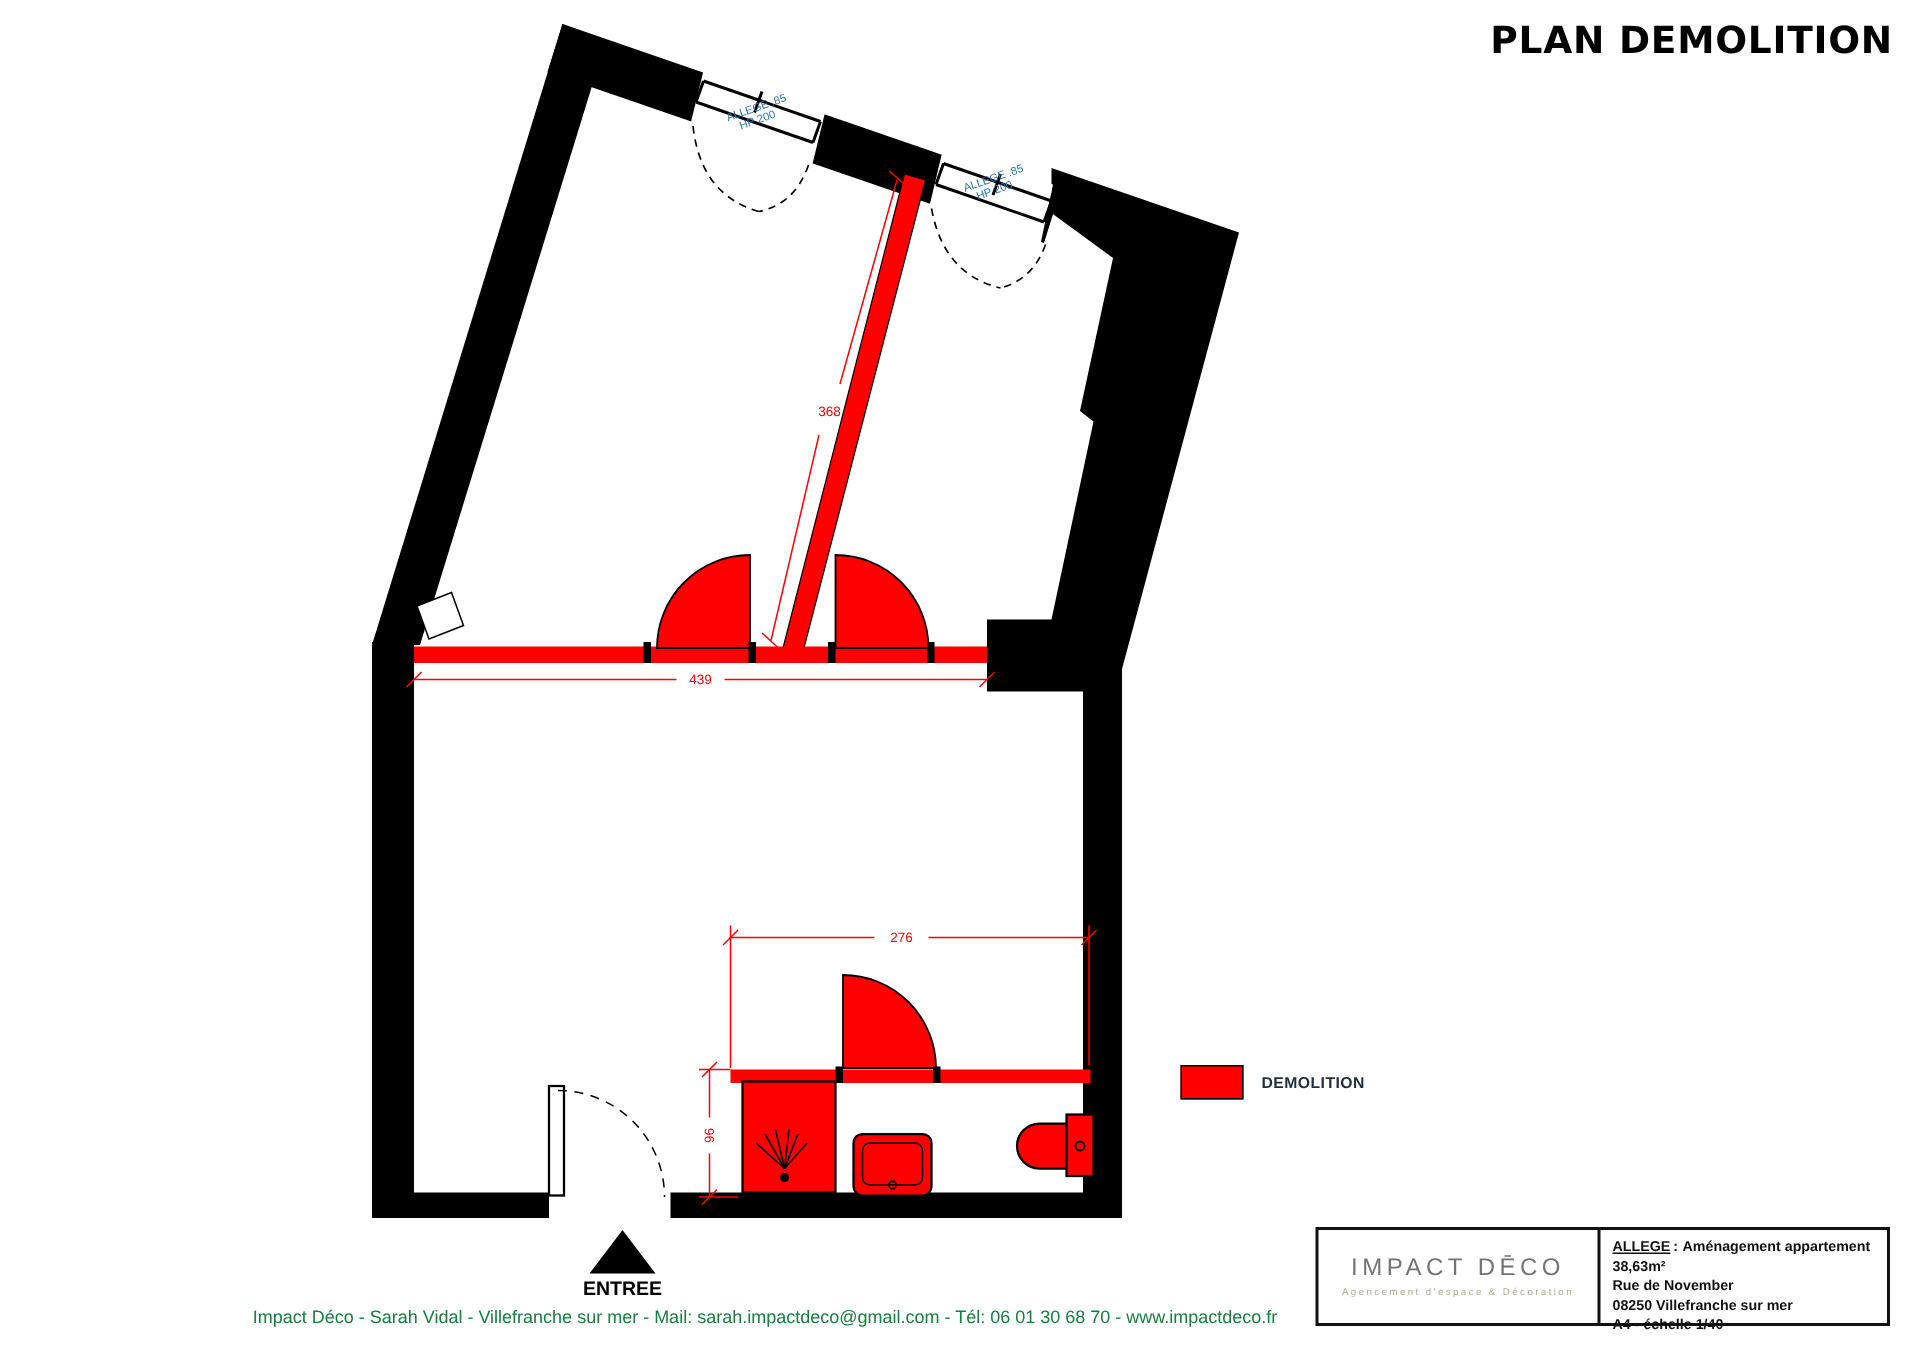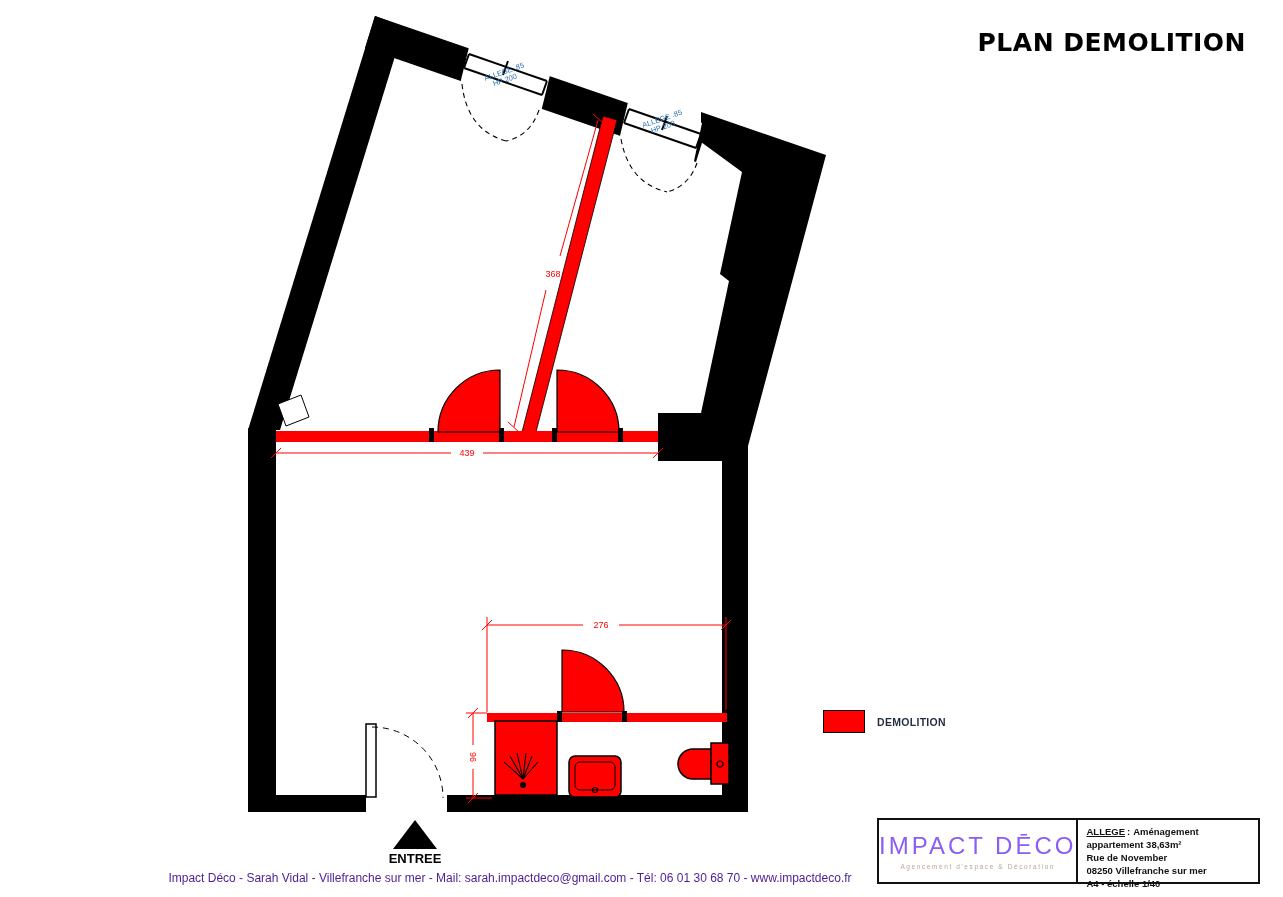--- a/index.html
+++ b/index.html
@@ -1,47 +1,47 @@
 <!DOCTYPE html>
 <html><head>
 <meta charset="utf-8">
 <style>
   html,body{margin:0;padding:0;}
   body{
     width:1283px;height:897px;position:relative;background:#ffffff;
     font-family:"Liberation Sans",sans-serif;overflow:hidden;
   }
   .page-title{
-    position:absolute;top:12px;right:21px;margin:16px;
+    position:absolute;top:12px;right:21px;margin:0;
     font-family:"DejaVu Sans",sans-serif;font-size:25px;font-weight:700;
     color:#000;letter-spacing:.5px;white-space:nowrap;
   }
   .plan-svg{position:absolute;left:0;top:0;}
   
-  .legend{position:absolute;left:787px;top:710px;display:flex;align-items:center;margin-left:36px;}
+  .legend{position:absolute;left:787px;top:710px;display:flex;align-items:center;}
   .legend-swatch{width:40px;height:21px;background:#FF0000;border:1px solid #000;}
   .legend-label{margin-left:12px;font-size:10.5px;font-weight:700;color:#1f2d3d;letter-spacing:.3px;}
   
   .title-block{
     position:absolute;left:877px;top:818px;width:383px;height:66px;
     border:2px solid #111;box-sizing:border-box;display:flex;background:#fff;
   }
   .tb-left{flex:0 0 186px;display:flex;flex-direction:column;align-items:center;justify-content:center;}
-  .tb-logo{font-size:24px;font-weight:400;color:#8b5cf6;letter-spacing:3px;white-space:nowrap;}
+  .tb-logo{font-size:16px;font-weight:400;color:#737373;letter-spacing:3px;white-space:nowrap;}
   .tb-tagline{font-size:6.5px;color:#b4a98c;letter-spacing:1.6px;margin-top:3px;white-space:nowrap;}
   .tb-right{
     flex:1;border-left:2px solid #111;padding:5px 4px 0 8px;
     font-size:9.5px;font-weight:700;color:#111;line-height:13px;
   }
   .tb-right .u{text-decoration:underline;}
   .tb-sep{margin:0 3px 0 2px;}
   
   .footer{
     position:absolute;left:150px;top:871px;width:720px;text-align:center;
-    font-size:12px;color:#4c1d95;white-space:nowrap;
+    font-size:12px;color:#15803d;white-space:nowrap;
   }
 </style>
 </head>
 <body>
 
 <h1 class="page-title">PLAN DEMOLITION</h1>
 
 <svg class="plan-svg" width="1283" height="897" viewBox="0 0 1283 897">
 
   <g fill="#000" stroke="none">

